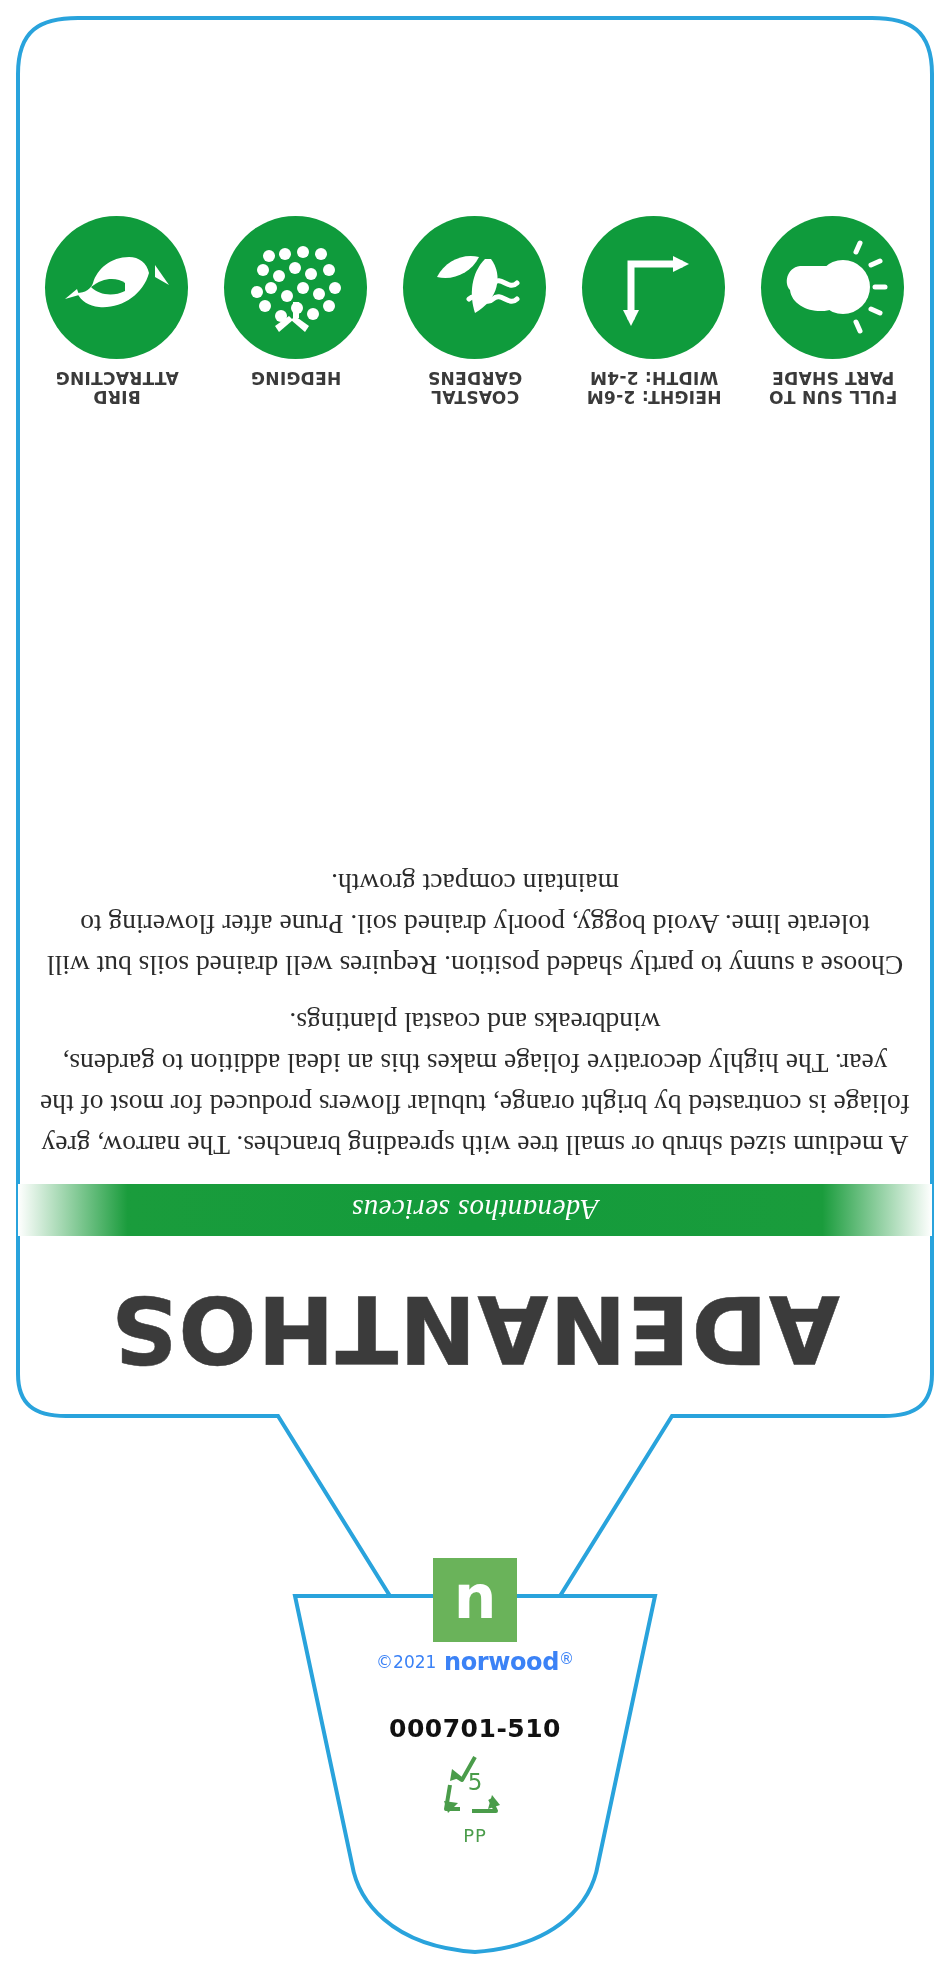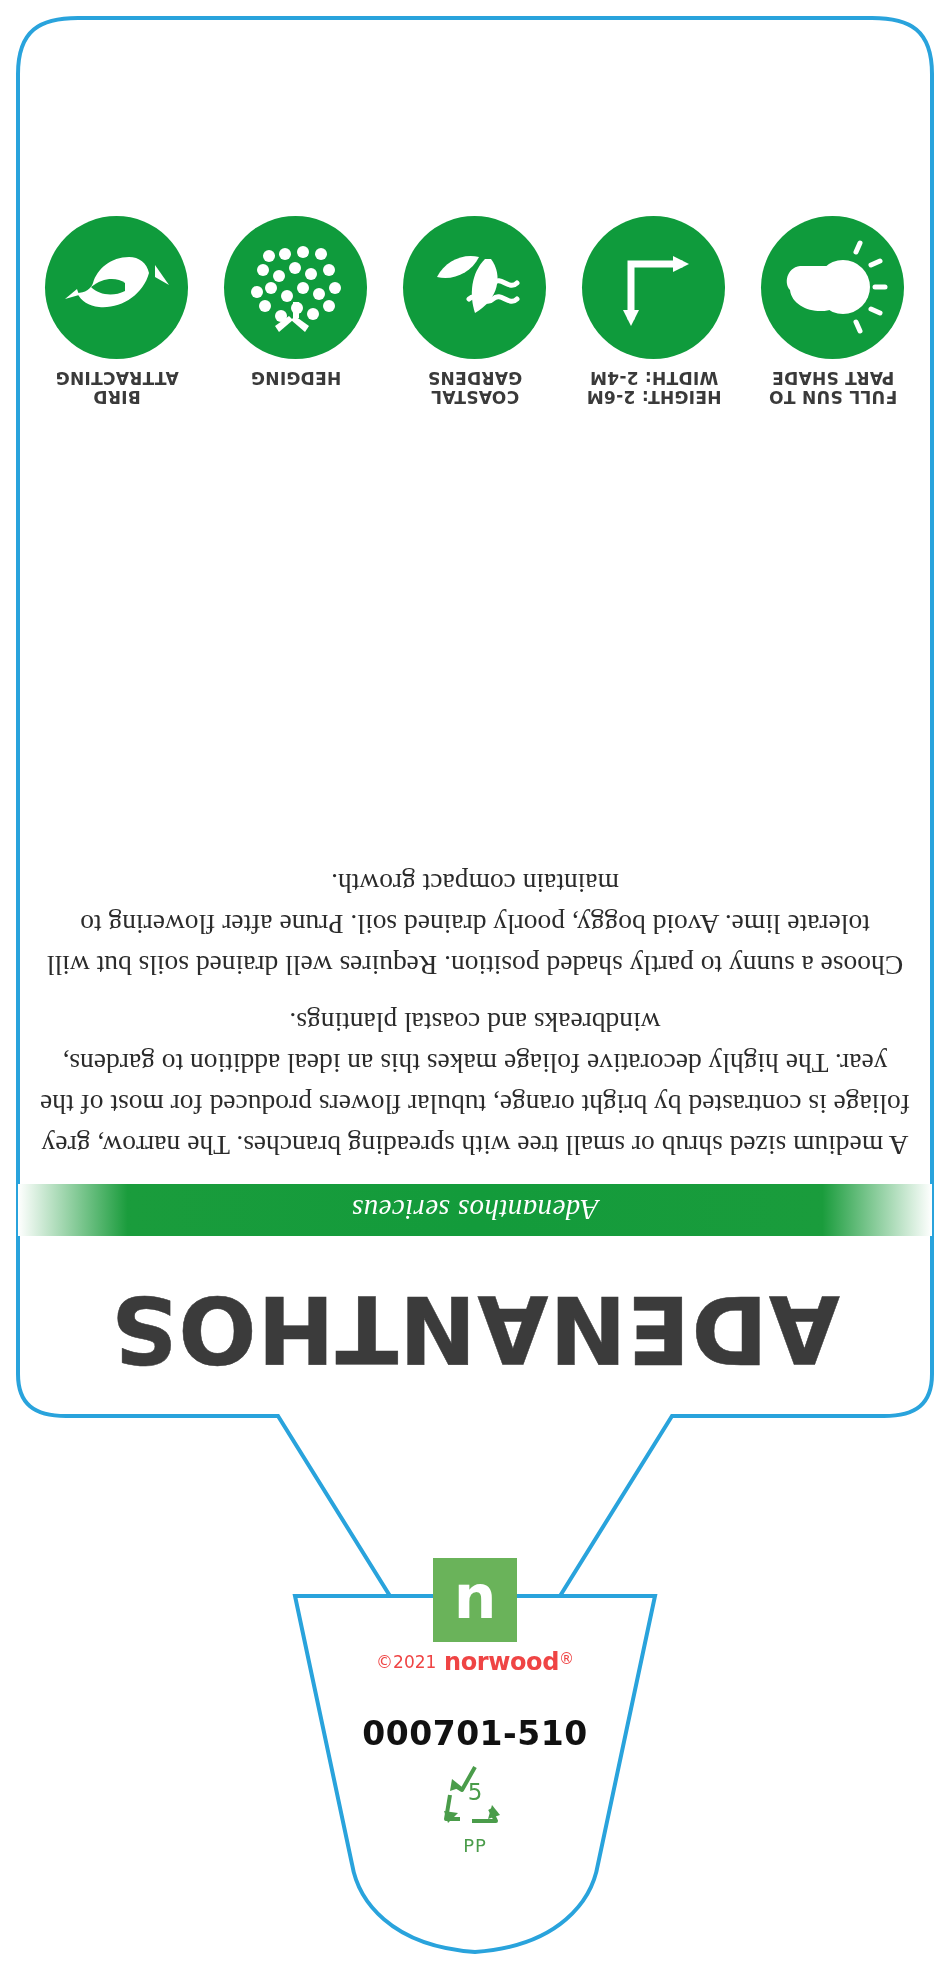--- a/index.html
+++ b/index.html
@@ -157,33 +157,33 @@
     font-family: "DejaVu Sans", sans-serif;
     font-size: 60px;
     font-weight: bold;
     color: #ffffff;
     line-height: 1;
     margin-top: -6px;
   }
   .copyright {
     font-family: "DejaVu Sans", sans-serif;
     font-size: 24px;
-    color: #ef4444;
+    color: #3b82f6;
     margin-bottom: 8px;
   }
   .copyright .cmark { font-size: 17px; vertical-align: 2px; }
   .copyright .brand {
     font-weight: bold;
     letter-spacing: -0.4px;
   }
   .copyright .reg { font-size: 15px; vertical-align: 6px; }
 
   .product-code {
     font-family: "DejaVu Sans", sans-serif;
-    font-size: 33px;
+    font-size: 25px;
     font-weight: bold;
     color: #111111;
     margin-top: 38px;
     letter-spacing: 0.5px;
   }
   .recycle {
     margin-top: 8px;
     display: flex;
     flex-direction: column;
     align-items: center;

